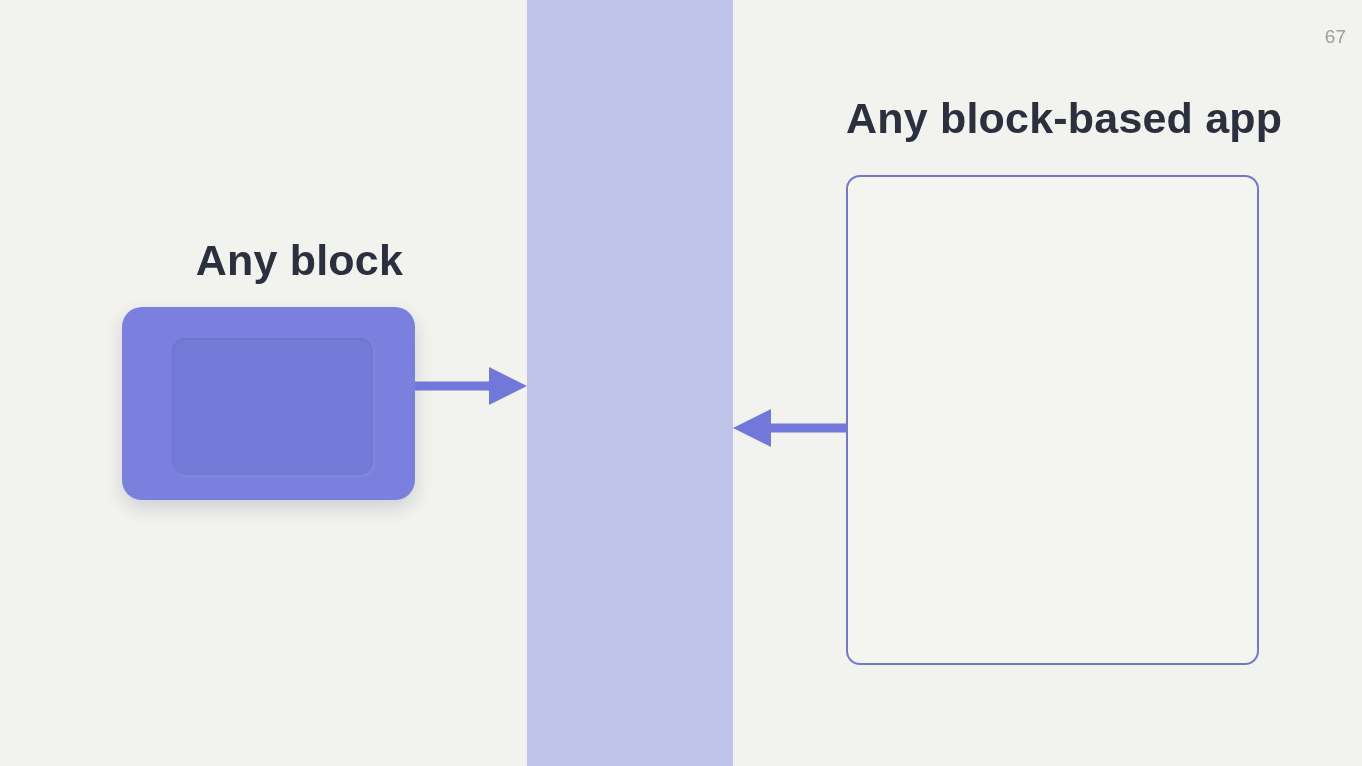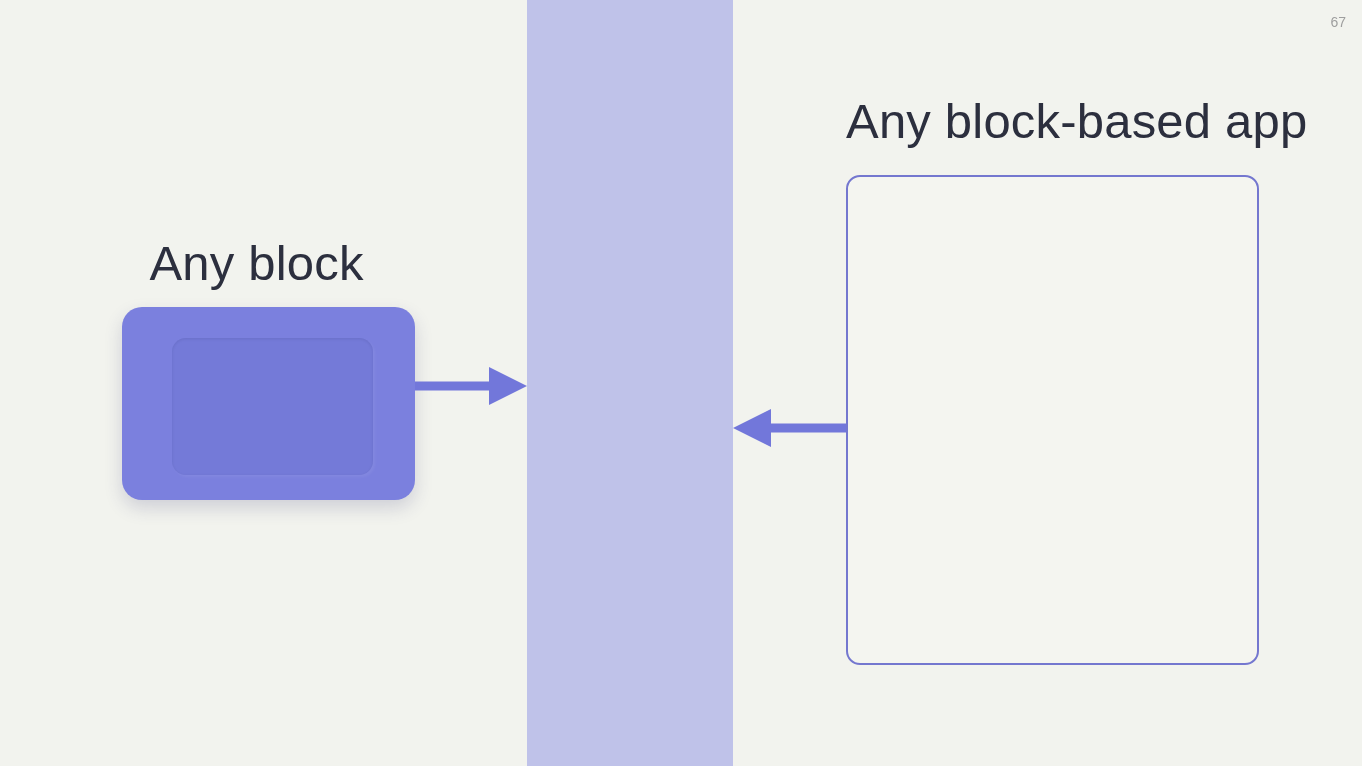--- a/index.html
+++ b/index.html
@@ -10,42 +10,42 @@
   }
   .slide {
     position: relative;
     width: 1362px;
     height: 766px;
     overflow: hidden;
     background: var(--background, #f2f3ee);
   }
   .page-number {
     position: absolute;
-    top: 15px;
+    top: 27px;
     right: 16px;
-    font-size: 14px;
+    font-size: 19px;
     line-height: 1;
     color: var(--page-number, #9e9e9e);
   }
   .band {
     position: absolute;
     left: 527px;
     top: 0;
     width: 206px;
     height: 766px;
     background: var(--band, #bfc2e9);
   }
   .title {
     position: absolute;
-    font-size: 49px;
-    font-weight: 400;
+    font-size: 43px;
+    font-weight: 700;
     letter-spacing: 0.2px;
     line-height: 1;
     color: var(--title-text, #2c2f3e);
-    text-align: center;
+    text-align: right;
     white-space: nowrap;
   }
   .left-title {
     left: 110px;
     top: 239px;
     width: 293px;
   }
   .right-title {
     left: 846px;
     top: 97px;

